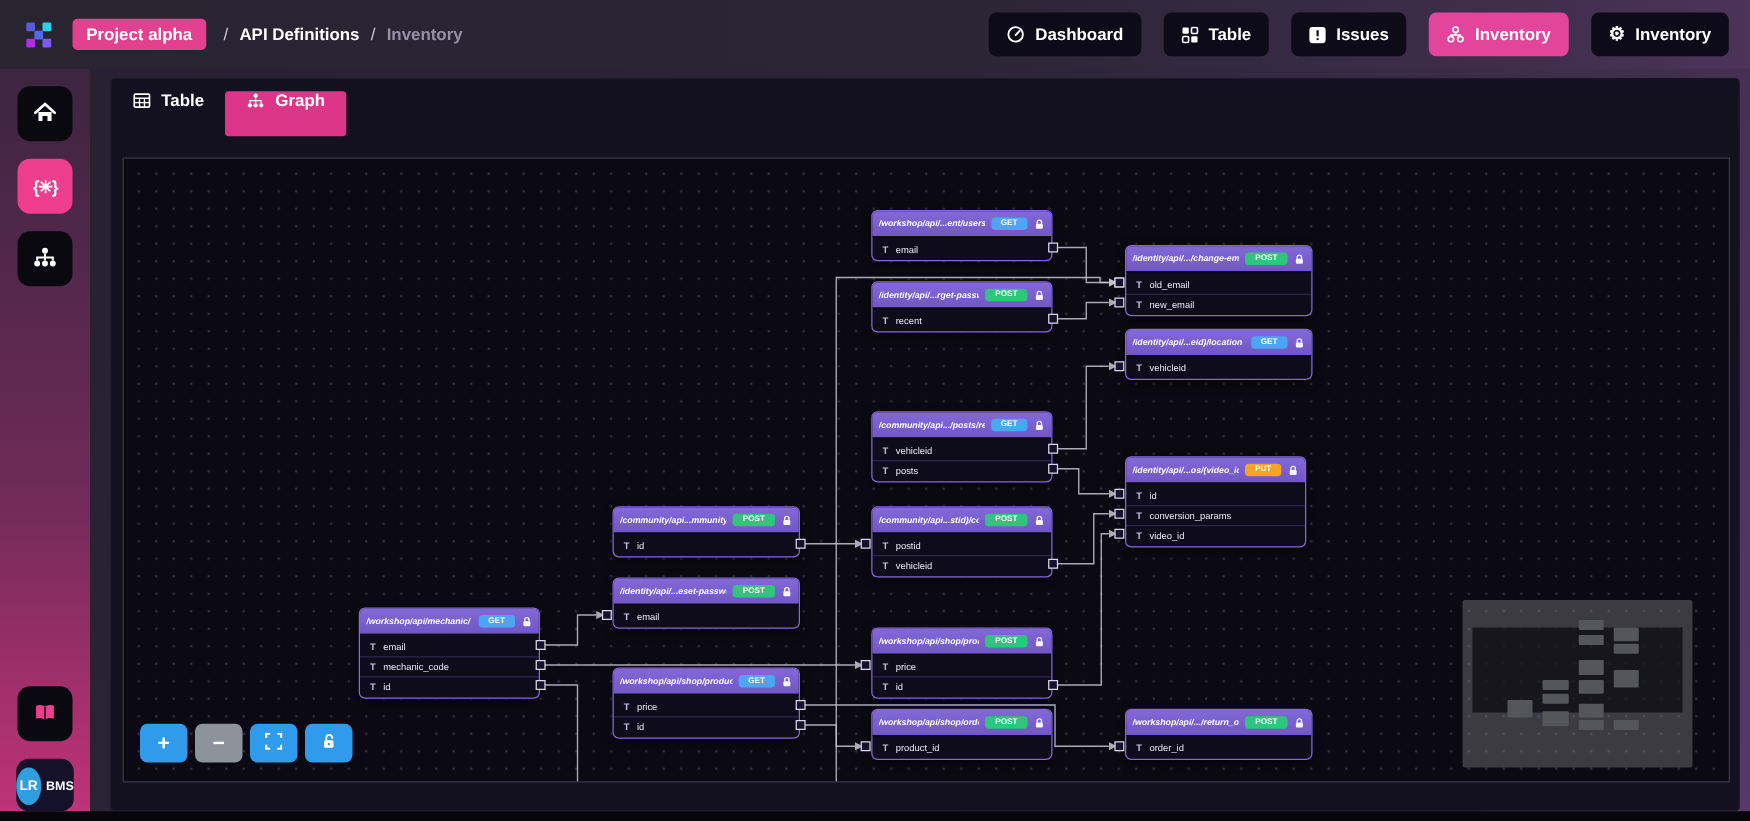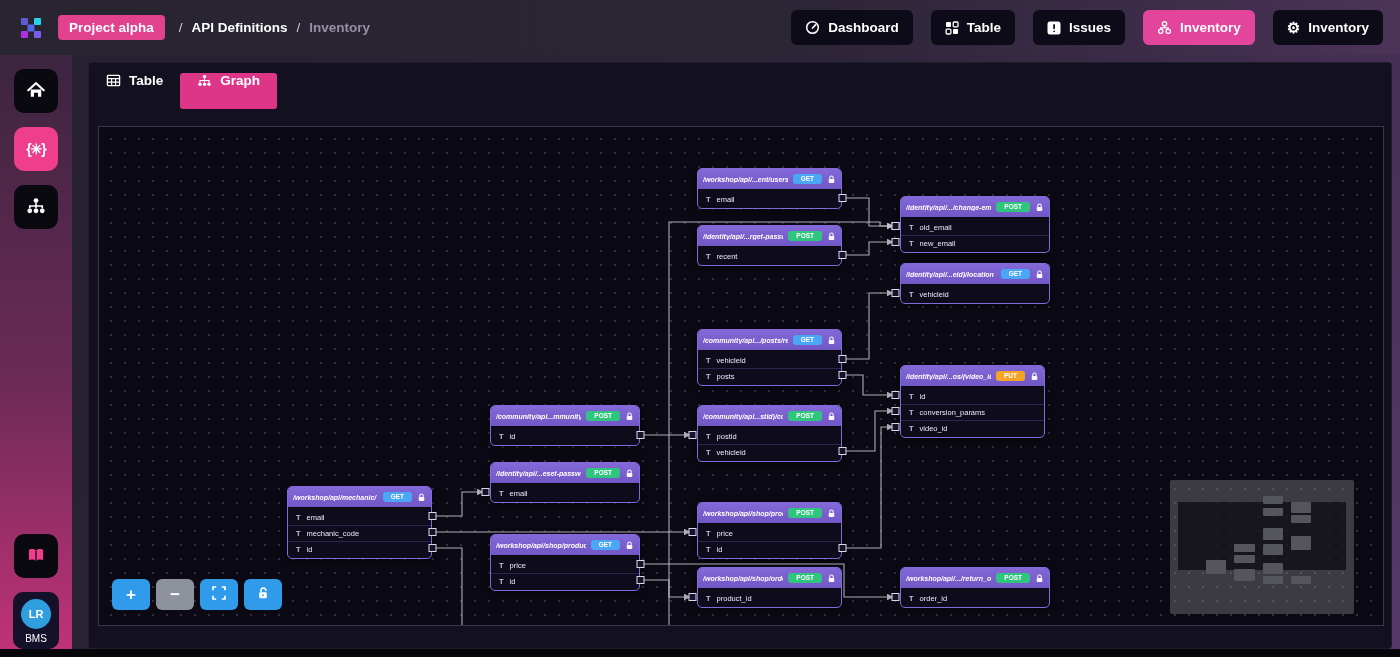--- a/index.html
+++ b/index.html
@@ -26,24 +26,24 @@
   
   .side { position:absolute; left:0; top:55px; bottom:0; width:72px;
           background:linear-gradient(180deg,#3c2540 0%,#6d2a58 55%,#c23379 100%);
           display:flex; flex-direction:column; align-items:center; }
   .sbtn { width:44px; height:44px; border:none; border-radius:10px; background:#0a090f; color:#fff;
           display:flex; align-items:center; justify-content:center; margin-top:14px; cursor:pointer; }
   .sbtn.active { background:#ee3e8d; }
   .code-glyph { font-size:14px; font-weight:700; color:#fff; letter-spacing:-1px; }
   .side .spacer { flex:1; }
   .profile { width:46px; border-radius:10px; background:#15112a; padding:7px 0 5px; display:flex;
-             flex-direction:column; align-items:center; gap:4px; margin:14px 0 8px; cursor:pointer; }
+             flex-direction:row; align-items:center; gap:4px; margin:14px 0 8px; cursor:pointer; }
   .avatar { width:30px; height:30px; border-radius:50%; background:#2f9fe0; color:#fff; font-size:11px;
             font-weight:700; display:flex; align-items:center; justify-content:center; }
-  .org { font-size:10px; font-weight:400; color:#fff; }
+  .org { font-size:10px; font-weight:700; color:#fff; }
 
   
   .card { position:absolute; left:88px; top:62px; width:1304px; height:587px; background:#131020;
           border:1px solid rgba(255,255,255,.05); border-radius:4px; }
   .tabs { display:flex; margin-top:10px; }
   .tab { height:36px; display:flex; align-items:flex-start; gap:8px; padding:0 17px; border:none; background:transparent;
          color:#fff; font-family:inherit; font-size:13.5px; font-weight:700; cursor:pointer; }
   .tab.active { background:#dd3688; border-radius:3px; }
 
   .panel { position:absolute; left:9px; top:63px; width:1286px; height:500px; background:#0b0913;

